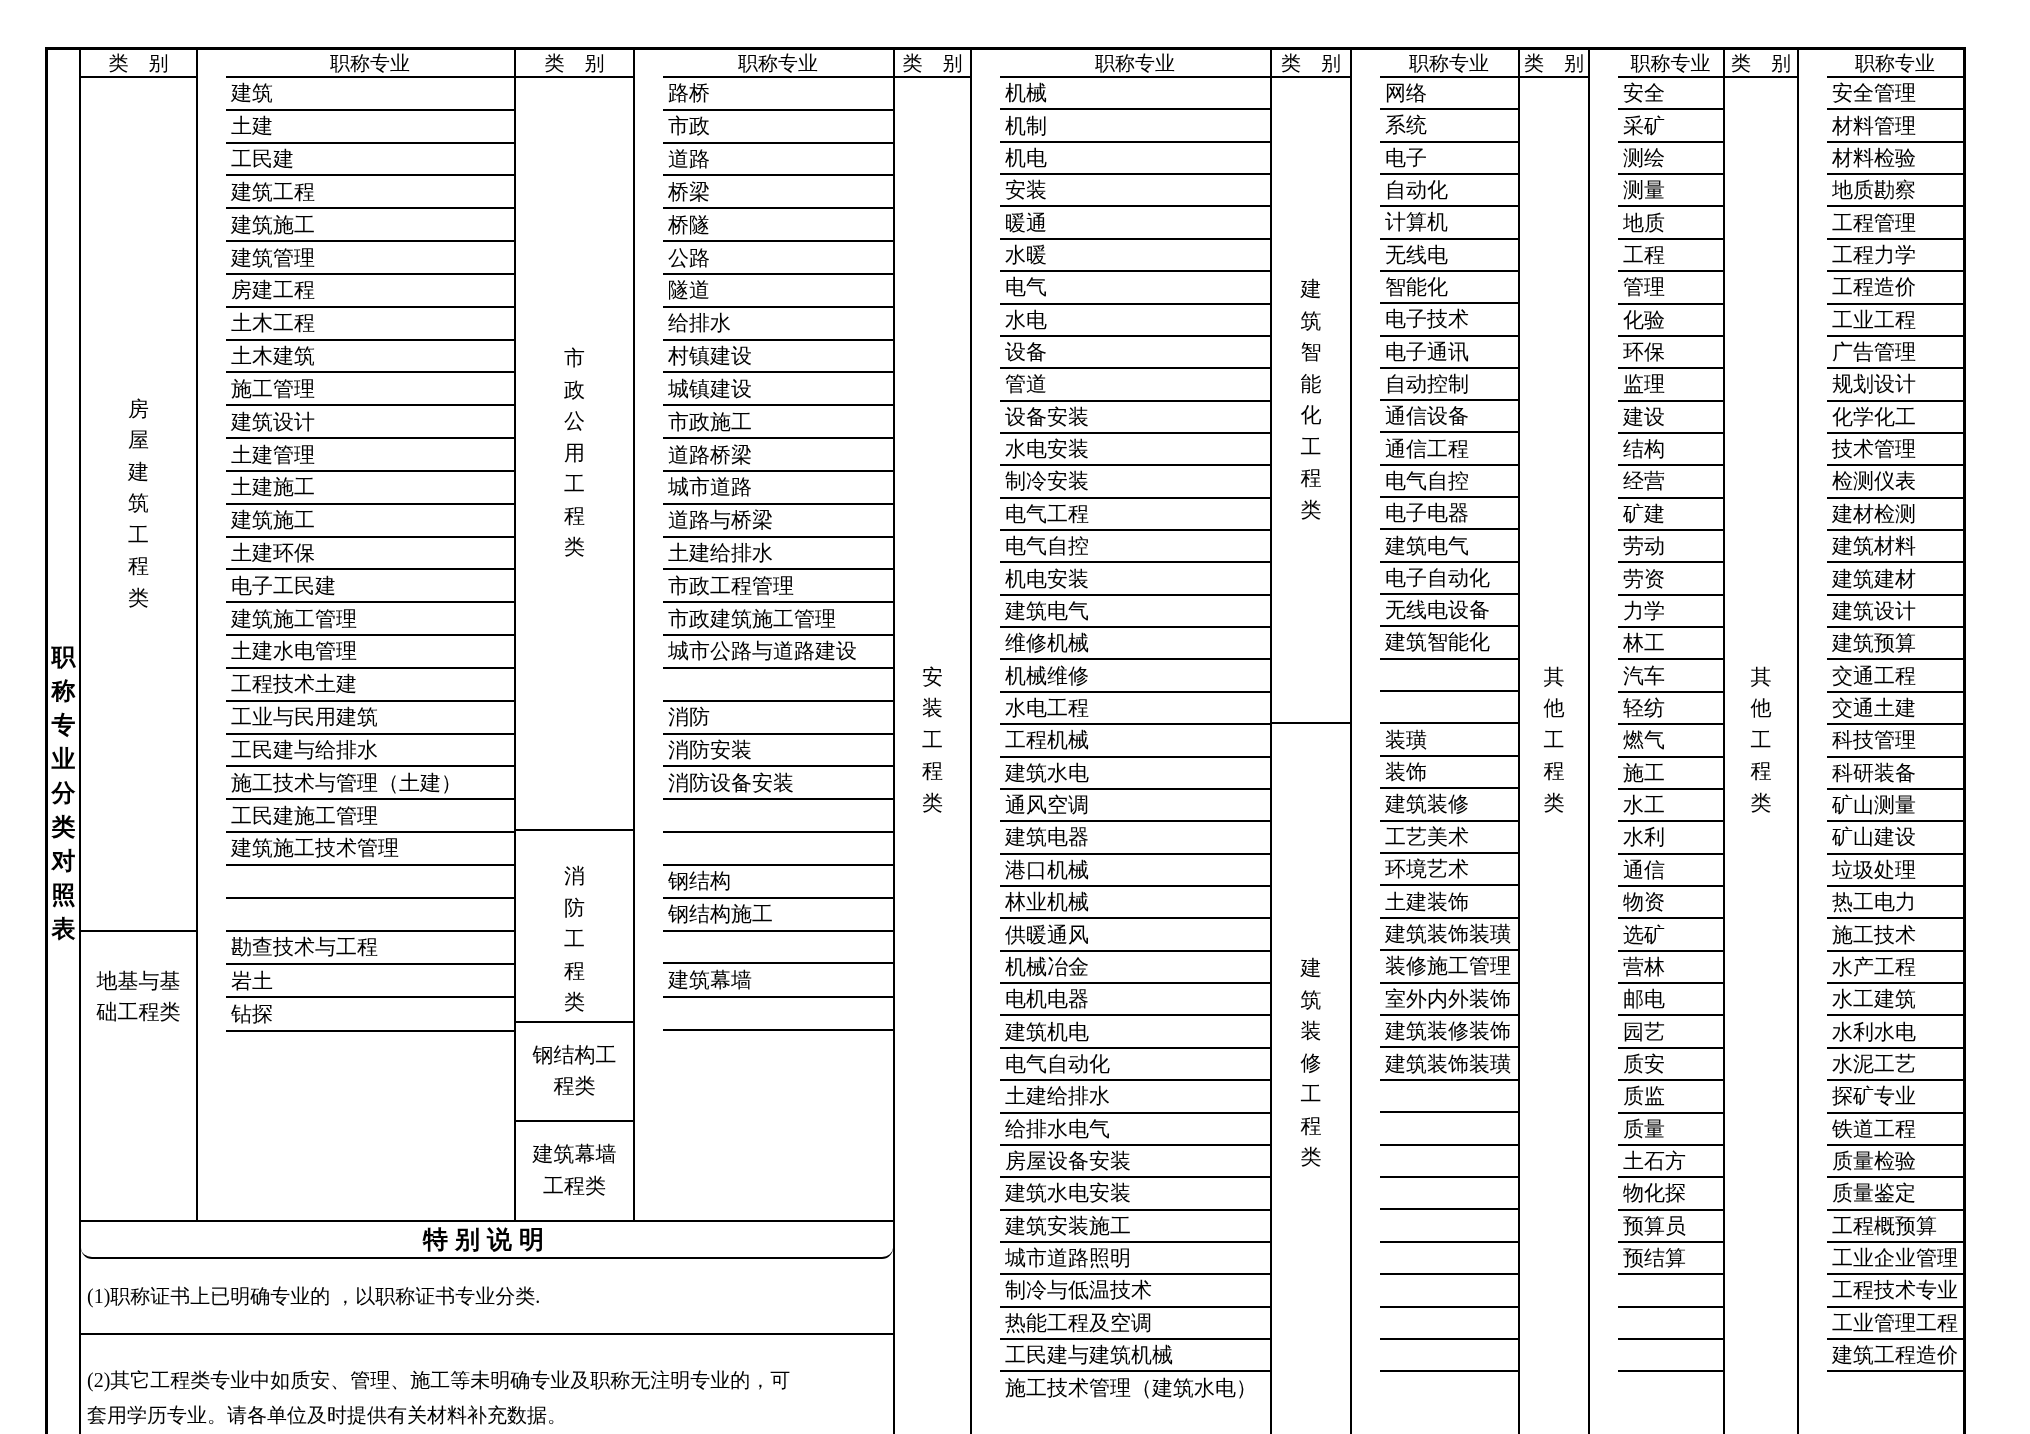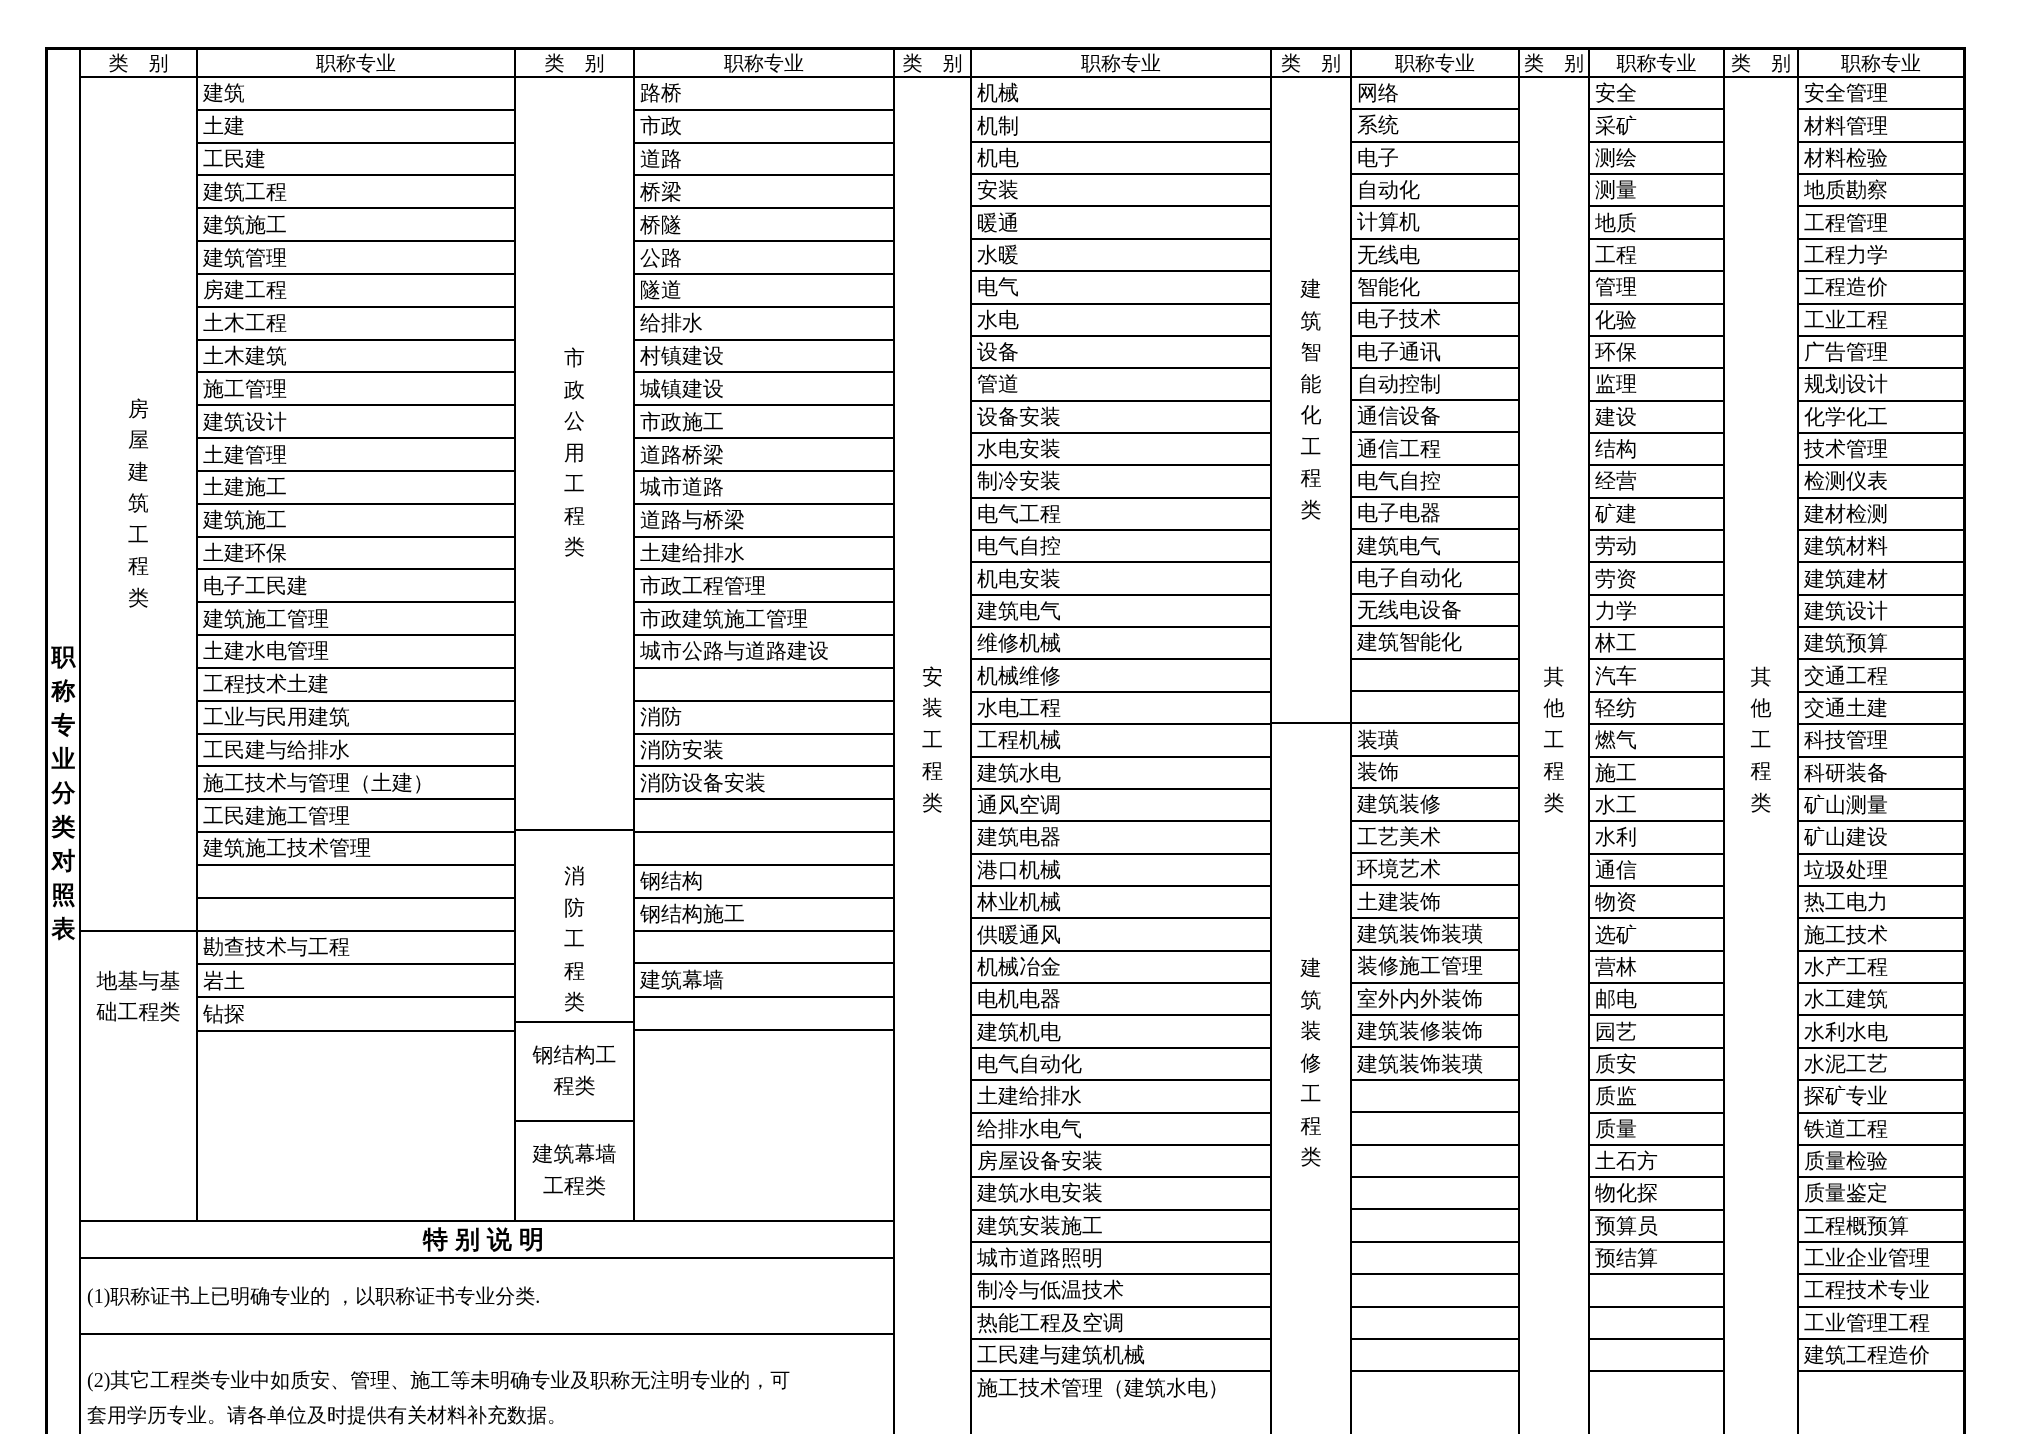--- a/index.html
+++ b/index.html
@@ -19,21 +19,21 @@
     display:flex; align-items:center; justify-content:center;font-family:Liberation Mono, monospace;
   }
   .vtext { width:1.15em; word-break:break-all; text-align:center; }
   .title-text { font-size:24px; line-height:1.42; font-weight:bold; }
   .left-block { display:flex; flex-direction:column; border-right:2px solid #000; }
   .groups-row { display:flex; border-bottom:2px solid #000; }
   #right-groups { display:flex; }
   .group { display:flex; }
   .col { display:flex; flex-direction:column; }
   .cat-col  { border-right:2px solid #000; }
-  .item-col { border-right:2px solid #000; }
+  .item-col { border-right:2px solid #000;padding-left:28px; }
   #left-groups .group:last-child .item-col,
   #right-groups .group:last-child .item-col { border-right:none; }
   .hdr {
     height:28px; border-bottom:2px solid #000; flex:0 0 auto;
     display:flex; align-items:center; justify-content:center;
     font-size:20px; overflow:hidden; white-space:nowrap;
   }
   .section {
     border-bottom:2px solid #000; overflow:hidden;
     display:flex; align-items:center; justify-content:center; flex:0 0 auto;
@@ -46,21 +46,21 @@
   .cell {
     flex:1 1 0; border-bottom:2px solid #000;
     display:flex; align-items:center; padding:0 5px;
     font-size:21px; overflow:hidden; white-space:nowrap;
   }
   .sec-items .cell:last-child { border-bottom:none; }
   .notes { flex:1 1 auto; display:flex; flex-direction:column; }
   .notes-title {
     height:37px; flex:0 0 auto; border-bottom:2px solid #000;
     display:flex; align-items:center; justify-content:center;
-    font-size:25px; letter-spacing:7px; font-weight:bold;
+    font-size:25px; letter-spacing:7px; font-weight:bold;border-radius:11px;
   }
   .note-row {
     border-bottom:2px solid #000; padding:4px 6px;
     display:flex; align-items:center;
     font-size:20px; line-height:1.75; white-space:pre-line;
   }
   .note-row:last-child { border-bottom:none; }
   .n1 { height:76px; flex:0 0 auto; }
   .n2 { height:127px; flex:0 0 auto; }
   .n3 { flex:1 1 auto; }

